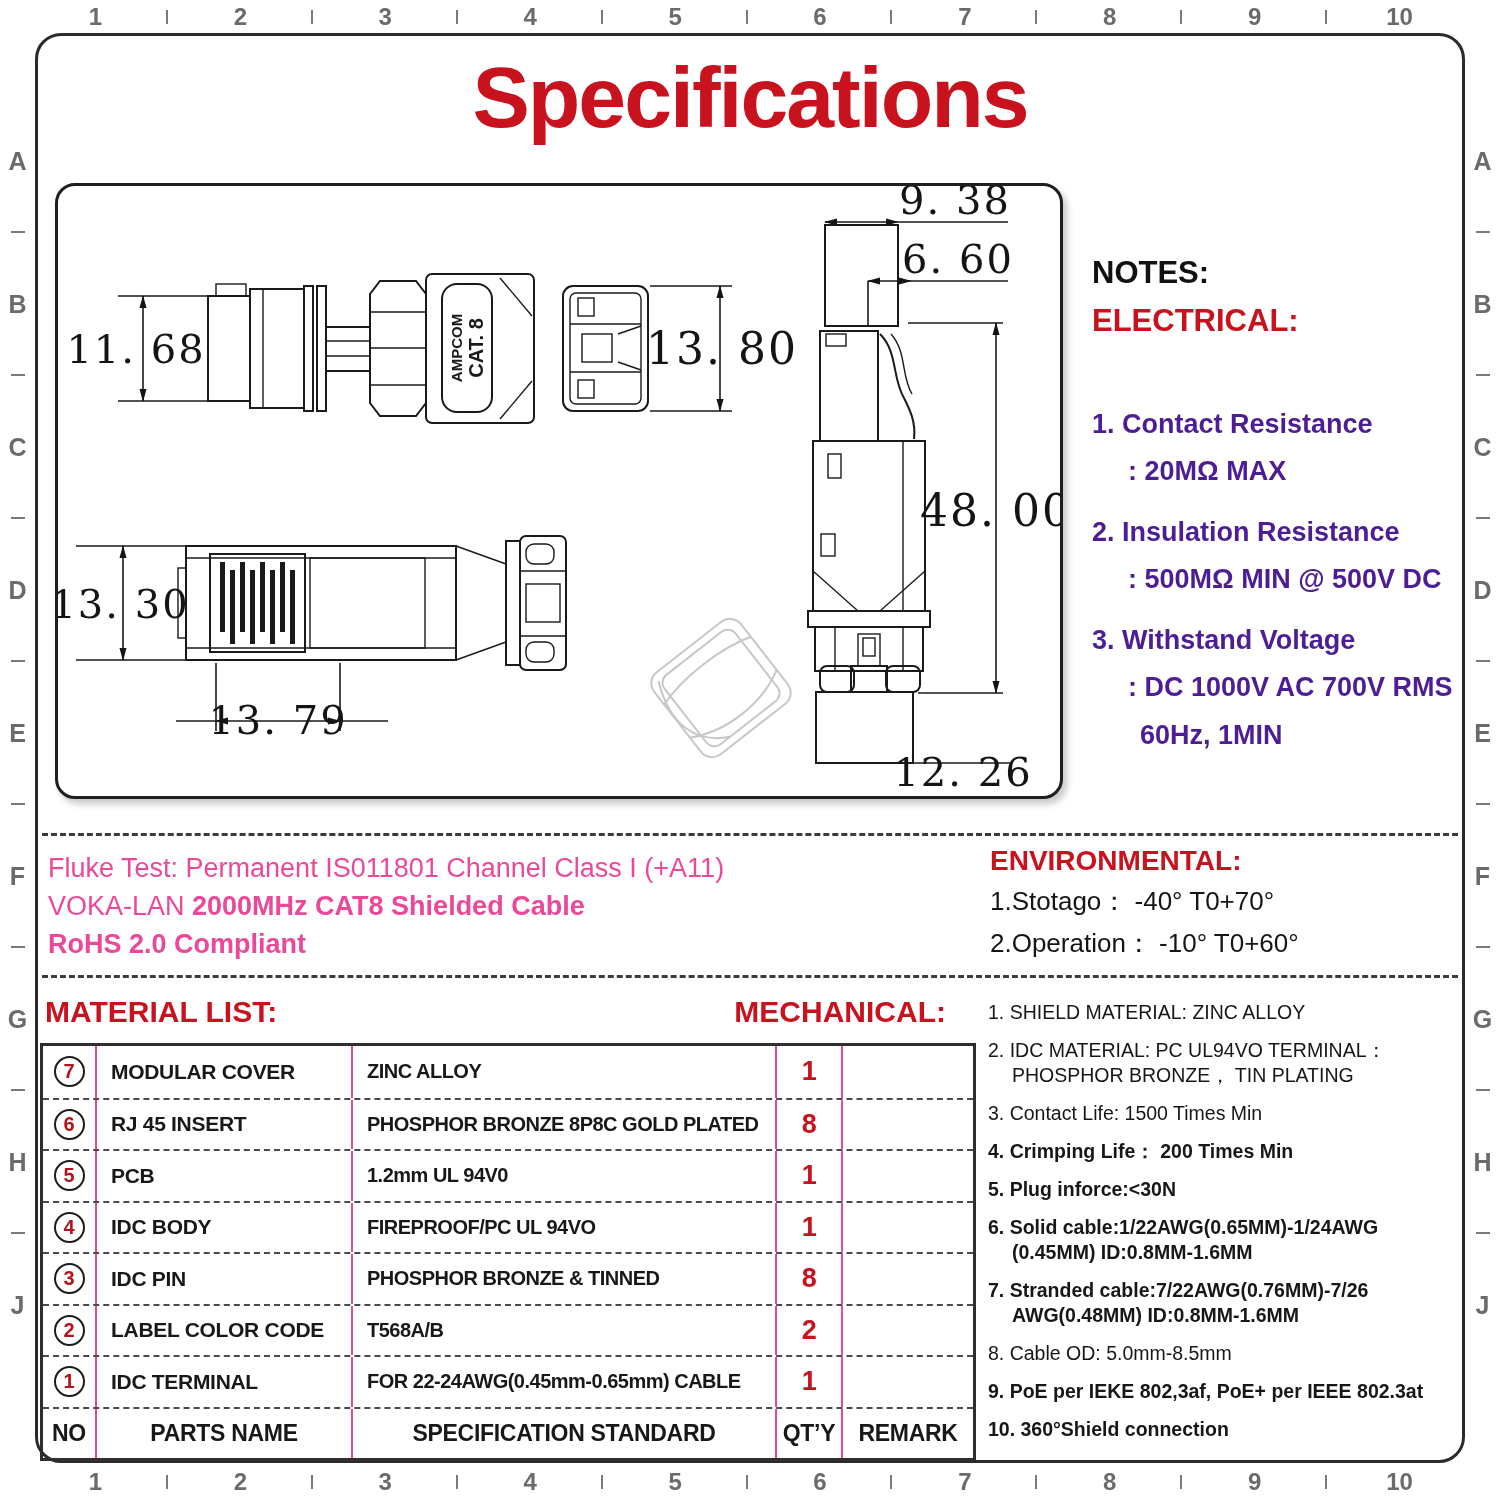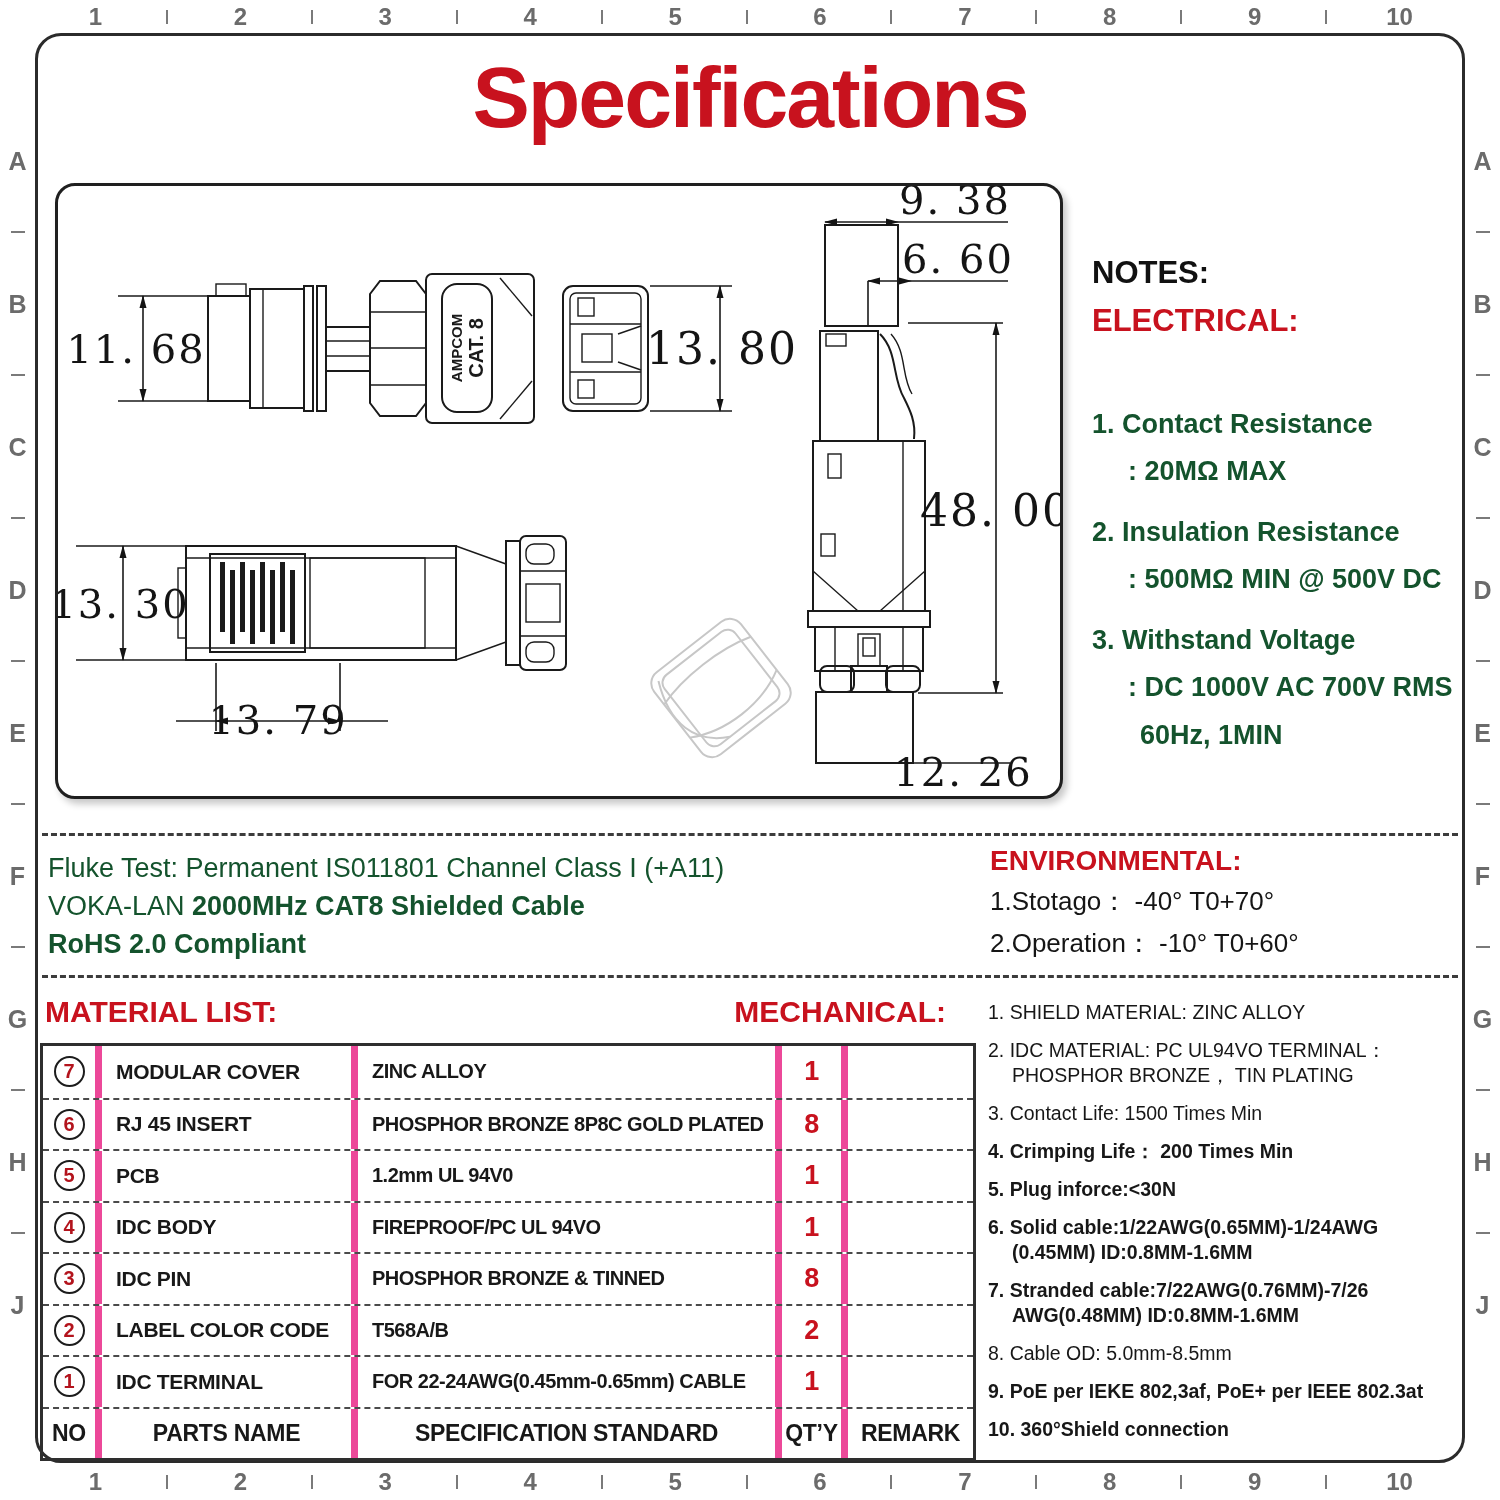--- a/index.html
+++ b/index.html
@@ -39,46 +39,46 @@
               fill:#141414; letter-spacing:2px; }
   .dim-text.big { font-size:44px; }
   .brand-text { font-family:"Liberation Sans",sans-serif; font-weight:bold; fill:#1a1a1a; }
   .ghost { stroke:#c7c7c7; stroke-width:2; fill:none; }
   .pinfill { fill:#1a1a1a; stroke:none; }
 
   
   #notes { position:absolute; left:1092px; top:255px; width:372px; }
   .notes-h { font-size:31px; font-weight:bold; color:#111; }
   .notes-h.red { color:#c8121e;margin-top:12px; }
-  .note-item { margin-top:30px; font-size:27px; font-weight:600; color:#14532d; }
+  .note-item { margin-top:30px; font-size:27px; font-weight:600; color:#4c1d95; }
   .note-item .val { display:block; margin-top:16px; padding-left:36px; }
   .note-item .val2 { display:block; margin-top:17px; padding-left:48px; }
   #notes .gap { height:40px; }
 
   
   .dash-sep { position:absolute; left:42px; width:1416px; border-top:3px dashed #3c3c3c; }
 
   
-  #fluke { position:absolute; left:48px; top:849px; width:910px; font-size:27px; line-height:38px; color:#14532d; }
+  #fluke { position:absolute; left:48px; top:849px; width:910px; font-size:27px; line-height:38px; color:#ec4899; }
   #fluke .b { font-weight:bold; }
   #env { position:absolute; left:990px; top:845px; width:472px; }
   #env .env-h { font-size:28px; font-weight:bold; color:#c8121e; }
   #env .env-line { font-size:26px; margin-top:7px; color:#151515; }
 
   
   #mat-heading { position:absolute; left:45px; top:995px; font-size:30px; font-weight:bold; color:#c8121e; }
   #mech-heading { position:absolute; left:658px; top:995px; width:288px; text-align:right;
                   font-size:30px; font-weight:bold; color:#c8121e; }
 
   
   #mat-table { position:absolute; left:40px; top:1043px; width:936px; height:418px;
                border:3px solid #2e2e2e; }
   .t-row { display:grid; grid-template-columns:52px 256px 424px 66px 1fr; height:51.5px; }
   .t-row:not(:first-child){ border-top:2px dashed #4a4a4a; }
-  .t-cell { display:flex; align-items:center; padding-left:14px; border-left:7px solid #ec4899;
+  .t-cell { display:flex; align-items:center; padding-left:14px; border-left:2px solid #ec4899;
             font-size:21px; font-weight:600; letter-spacing:-0.3px; color:#181818; overflow:hidden; }
   .t-cell:first-child { border-left:none; justify-content:center; padding-left:0; }
   .t-cell.spec { font-size:20px; letter-spacing:-0.5px; }
   .t-cell.qty { justify-content:center; padding-left:0; color:#c8121e; font-size:27px; font-weight:600; }
   .circ { display:inline-flex; align-items:center; justify-content:center; width:31px; height:31px;
           border:2.2px solid #1c1c1c; border-radius:50%; color:#b3131c; font-size:20px; font-weight:bold; }
   .t-row.foot .t-cell { justify-content:center; padding-left:0; font-size:23px; font-weight:600; letter-spacing:-0.3px; }
 
   
   #mech-list { position:absolute; left:988px; top:1000px; width:476px; display:flex; flex-direction:column; gap:13px; }

